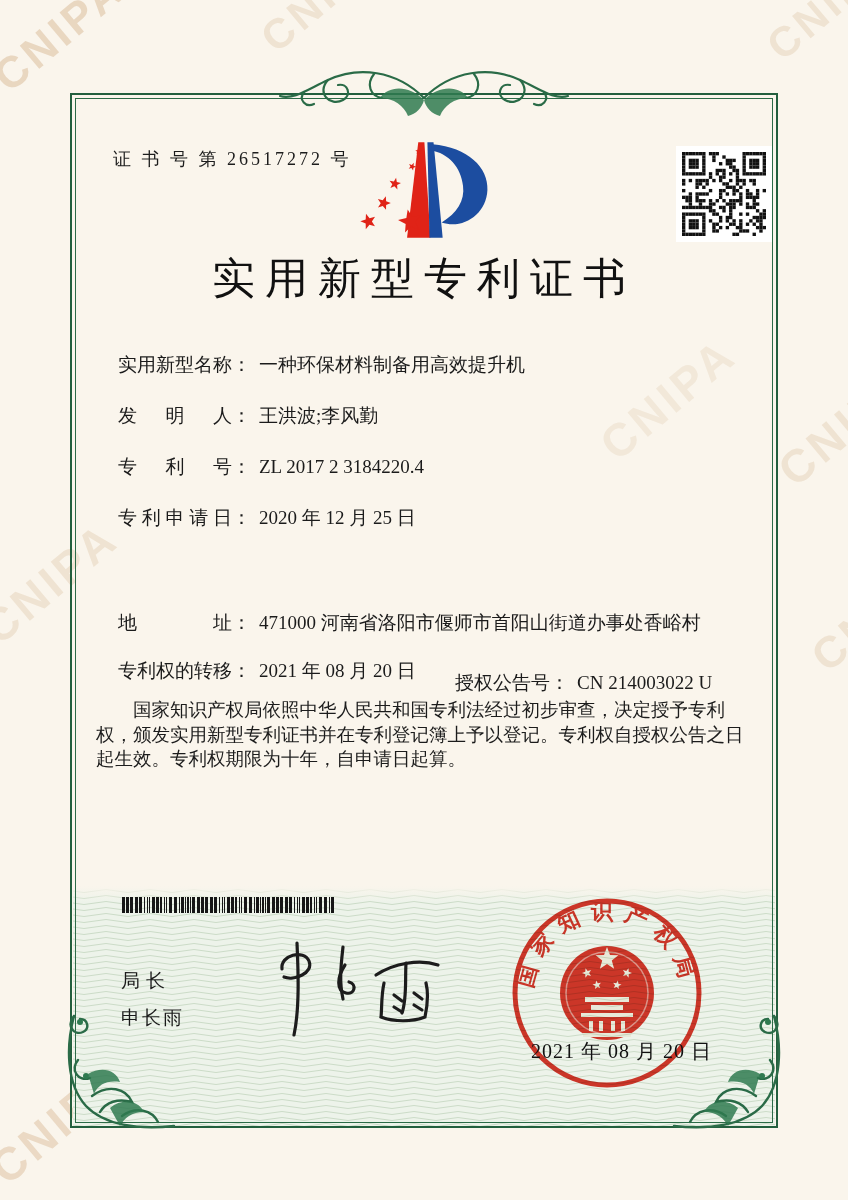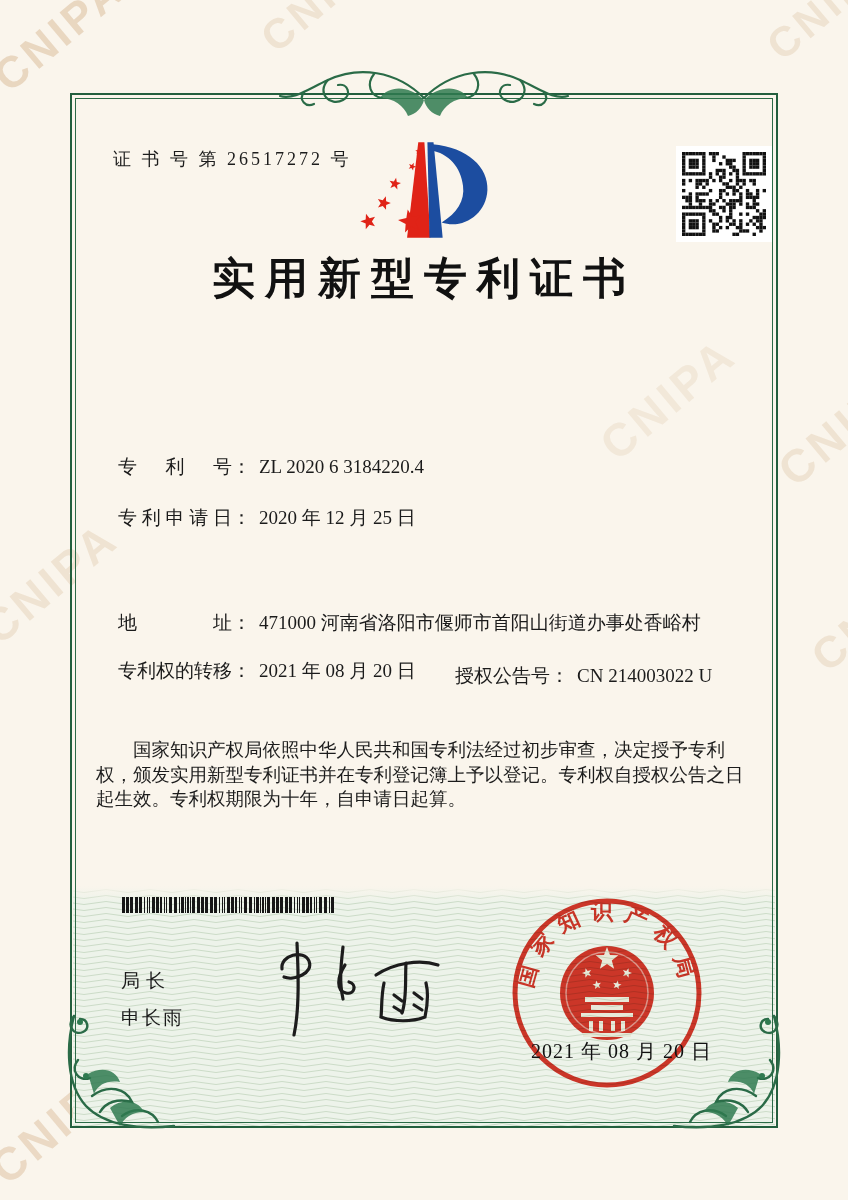--- a/index.html
+++ b/index.html
@@ -23,30 +23,30 @@
   .band-fade { position:absolute; left:0; top:0; width:100%; height:16px;
           background:linear-gradient(#faf5ec, rgba(250,245,236,0)); }
 
   .ornament { position:absolute; pointer-events:none; }
 
   
   .cert-no { position:absolute; left:113px; top:147px; font-size:18px; letter-spacing:3px; color:#1d1d1d; }
   .logo { position:absolute; left:350px; top:134px; width:165px; height:120px; }
   .qr { position:absolute; left:676px; top:146px; width:96px; height:96px; background:#fff; padding:6px; }
   .title { position:absolute; left:70px; top:250px; width:708px; text-align:center;
-           font-size:43px; font-weight:bold; letter-spacing:10px; color:#111; }
+           font-size:43px; font-weight:normal; letter-spacing:10px; color:#111; }
 
   .frow { position:absolute; left:118px; font-size:19px; color:#1b1b1b; white-space:nowrap; }
   .flabel { display:inline-block; width:114px; text-align:justify; text-align-last:justify; vertical-align:bottom; }
   .fcolon { display:inline-block; }
   .fvalue { margin-left:8px; }
-  .grant { position:absolute; left:337px; top:5px; }
+  .grant { position:absolute; left:337px; top:12px; }
 
   .paras { position:absolute; left:96px; top:698px; width:656px; font-size:18.5px;
-           line-height:24.5px; color:#1c1c1c;margin-top:40px; }
+           line-height:24.5px; color:#1c1c1c; }
   .paras p { text-indent:2em; }
 
   .barcode { position:absolute; left:122px; top:897px; width:216px; height:16px; font-size:0; }
   .barcode span { display:inline-block; height:16px; background:#161616; vertical-align:top; }
 
   .sig-title { position:absolute; left:121px; top:968px; font-size:19px; letter-spacing:6px;
                font-family:"Liberation Sans","DejaVu Sans",sans-serif; color:#1a1a1a; }
   .sig-name  { position:absolute; left:121px; top:1005px; font-size:19px; letter-spacing:2px;
                font-family:"Liberation Sans","DejaVu Sans",sans-serif; color:#1a1a1a; }
   .signature { position:absolute; left:248px; top:935px; }
@@ -471,22 +471,28 @@
       <rect x="60.48" y="77.28" width="3.36" height="3.36" fill="#111"></rect>
       <rect x="63.84" y="77.28" width="3.36" height="3.36" fill="#111"></rect>
       <rect x="77.28" y="77.28" width="3.36" height="3.36" fill="#111"></rect>
       <rect x="50.40" y="80.64" width="3.36" height="3.36" fill="#111"></rect>
       <rect x="53.76" y="80.64" width="3.36" height="3.36" fill="#111"></rect>
       <rect x="70.56" y="80.64" width="3.36" height="3.36" fill="#111"></rect>
     </svg>
 
   <div class="title">实用新型专利证书</div>
 
+  <div class="frow" style="top:352px">
+    <span class="flabel">实用新型名称</span><span class="fcolon">：</span><span class="fvalue">一种环保材料制备用高效提升机</span>
+  </div>
+  <div class="frow" style="top:403px">
+    <span class="flabel">发明人</span><span class="fcolon">：</span><span class="fvalue">王洪波;李风勤</span>
+  </div>
   <div class="frow" style="top:454px">
-    <span class="flabel">专利号</span><span class="fcolon">：</span><span class="fvalue">ZL 2020 6 3184220.4</span>
+    <span class="flabel">专利号</span><span class="fcolon">：</span><span class="fvalue">ZL 2017 2 3184220.4</span>
   </div>
   <div class="frow" style="top:505px">
     <span class="flabel">专利申请日</span><span class="fcolon">：</span><span class="fvalue">2020 年 12 月 25 日</span>
   </div>
   <div class="frow" style="top:610px">
     <span class="flabel">地址</span><span class="fcolon">：</span><span class="fvalue">471000  河南省洛阳市偃师市首阳山街道办事处香峪村</span>
   </div>
   <div class="frow" style="top:658px">
     <span class="flabel">专利权的转移</span><span class="fcolon">：</span><span class="fvalue">2021 年 08 月 20 日</span>
     <span class="grant">

